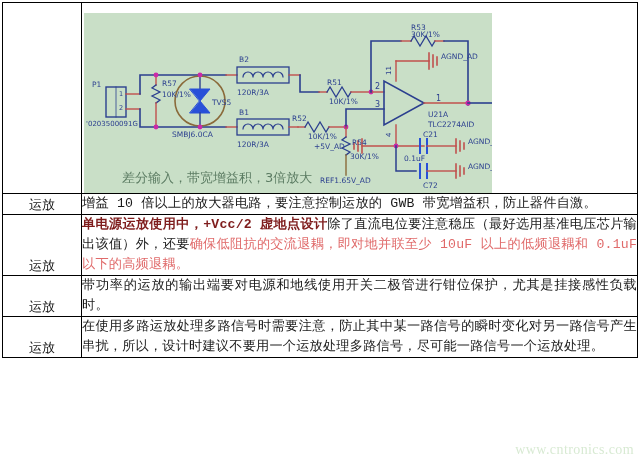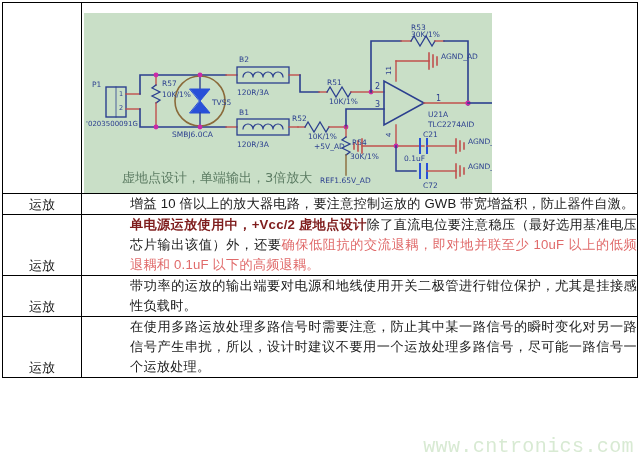--- a/index.html
+++ b/index.html
@@ -44,22 +44,21 @@
   td.content-cell {
     padding: 3px 6px 4px 8px;
     vertical-align: top;
   }
   .para {
     font-size: 13.2px;
     line-height: 20px;
     color: #1a1a1a;
     letter-spacing: 0.2px;
     text-align: justify;
-    font-family: Liberation Sans, sans-serif;
-    margin-left: 48px;
+    font-family: Liberation Mono, monospace;
   }
   .t-blue {
     color: #7f1d1d;
     font-weight: bold;
   }
   .t-red {
     color: #e06a6a;
   }
   
   td.image-cell {
@@ -74,23 +73,23 @@
     height: 180px;
     margin: 8px 0 0 2px;
     background: #c9dfc7;
     overflow: hidden;
   }
   .circuit-wrap svg { display:block; }
   .wm {
     position: absolute;
     right: 6px;
     bottom: 3px;
-    font-size: 20px;
+    font-size: 14px;
     color: #d8ead3;
-    font-family: Liberation Mono, monospace;
+    font-family: Liberation Serif, serif;
     letter-spacing: 0.4px;
     white-space: nowrap;
   }
   .cap-cn {
     position:absolute;
     left: 38px;
     bottom: 6px;
     font-size: 13px;
     color: #5c7c63;
     white-space: nowrap;
@@ -253,21 +252,21 @@
 
                 <text x="357" y="46">AGND_AD</text>
                 <text x="384" y="131">AGND_AD</text>
                 <text x="384" y="156">AGND_AD</text>
 
                 <text x="339" y="124">C21</text>
                 <text x="320" y="148">0.1uF</text>
                 <text x="339" y="175">C72</text>
               </g>
             </svg>
-            <div class="cap-cn">虚地点设计，单端输出，3倍放大</div>
+            <div class="cap-cn">差分输入，带宽增益积，3倍放大</div>
           </div>
         </td>
       </tr>
 
       <tr>
         <td class="label-cell">运放</td>
         <td class="content-cell">
           <div class="para"><span>增益 10 倍以上的放大器电路，要注意控制运放的 GWB 带宽增益积，防止器件自激。</span></div>
         </td>
       </tr>

